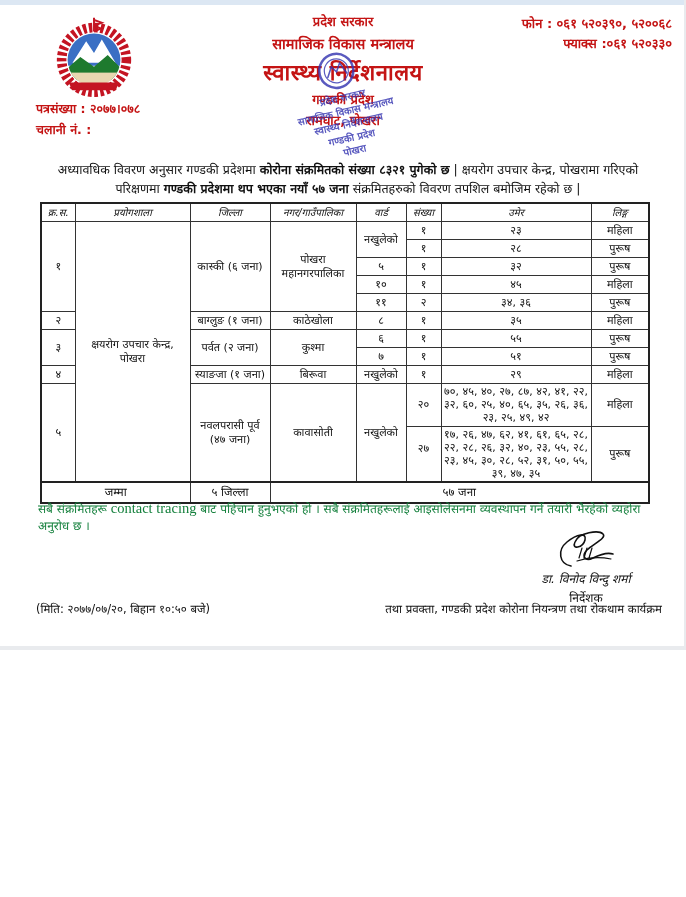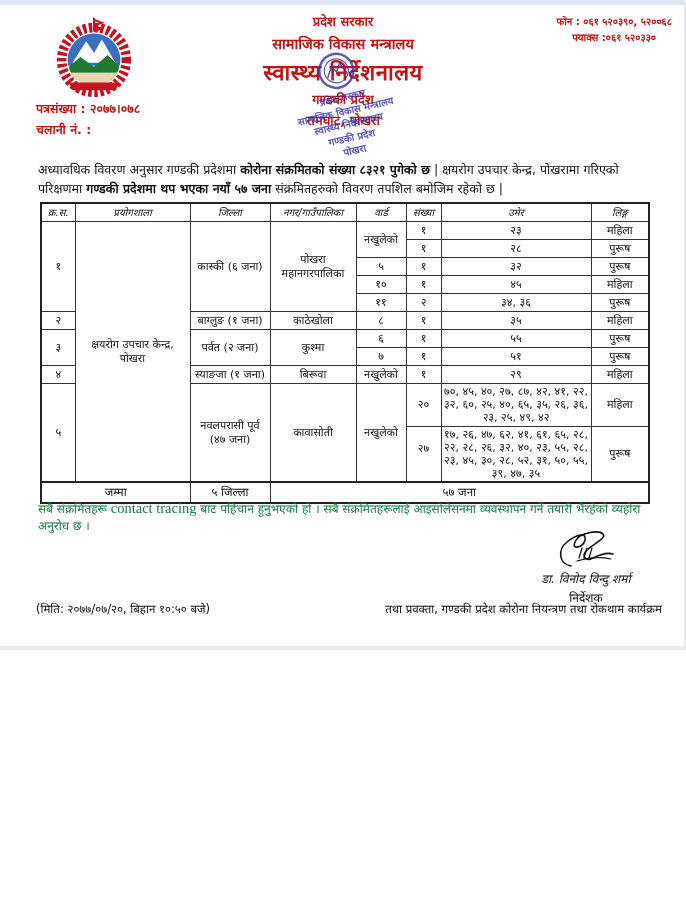--- a/index.html
+++ b/index.html
@@ -9,30 +9,30 @@
   .page::after{content:"";position:absolute;left:0;bottom:0;width:100%;height:4px;background:#e9ebee;}
   .edge-right{position:absolute;right:0;top:0;width:2px;height:100%;background:#e9ebee;}
   .center-head{position:absolute;left:0;right:0;top:12px;text-align:center;color:#c41414;font-weight:bold;}
   .h-line1{font-size:13px;}
   .h-line2{font-size:14.5px;margin-top:3px;}
   .h-line3{font-size:22px;margin-top:3px;letter-spacing:.5px;}
   .h-line4{font-size:13px;margin-top:4px;}
   .h-line5{font-size:13px;margin-top:3px;}
 
   .emblem{position:absolute;left:44px;top:12px;width:100px;height:88px;}
-  .phone-block{position:absolute;right:14px;top:14px;color:#c41414;font-weight:bold;font-size:10px;line-height:1.55;text-align:center;}
+  .phone-block{position:absolute;right:14px;top:14px;color:#c41414;font-weight:bold;font-size:13px;line-height:1.55;text-align:right;}
 
   .stamp{position:absolute;left:256px;top:50px;width:176px;text-align:center;color:#3737b2;transform:rotate(-13deg);opacity:.82;z-index:6;font-weight:bold;}
   .stamp .s-line{font-size:10px;line-height:1.35;}
   .stamp svg{display:block;margin:0 auto 1px auto;}
 
   .ref-block{position:absolute;left:36px;top:98px;color:#c41414;font-weight:bold;font-size:12.5px;line-height:1.7;}
   .subject{position:absolute;left:0;right:0;top:133px;text-align:center;color:#111;font-weight:bold;font-size:13px;z-index:2;}
 
-  .intro{position:absolute;left:38px;right:28px;top:161px;font-size:12.5px;line-height:1.5;color:#111;}
+  .intro{position:absolute;left:38px;right:28px;top:161px;font-size:12.5px;line-height:1.5;color:#111;text-align:center;}
   .intro b{font-weight:bold;}
 
   table.main{position:absolute;left:40px;top:202px;width:608px;border-collapse:collapse;table-layout:fixed;
     font-size:11px;color:#111;}
   table.main{border:2px solid #222;}
   table.main td,table.main th{border:1px solid #333;text-align:center;vertical-align:middle;
     padding:1px 2px;height:15px;line-height:1.2;font-weight:normal;overflow:hidden;}
   table.main th{font-size:10px;font-style:italic;}
   td.ages-big{line-height:1.45;padding:2px 12px;}
   tr.total-row td{border-top:2px solid #222;height:17px;font-size:11.5px;}

